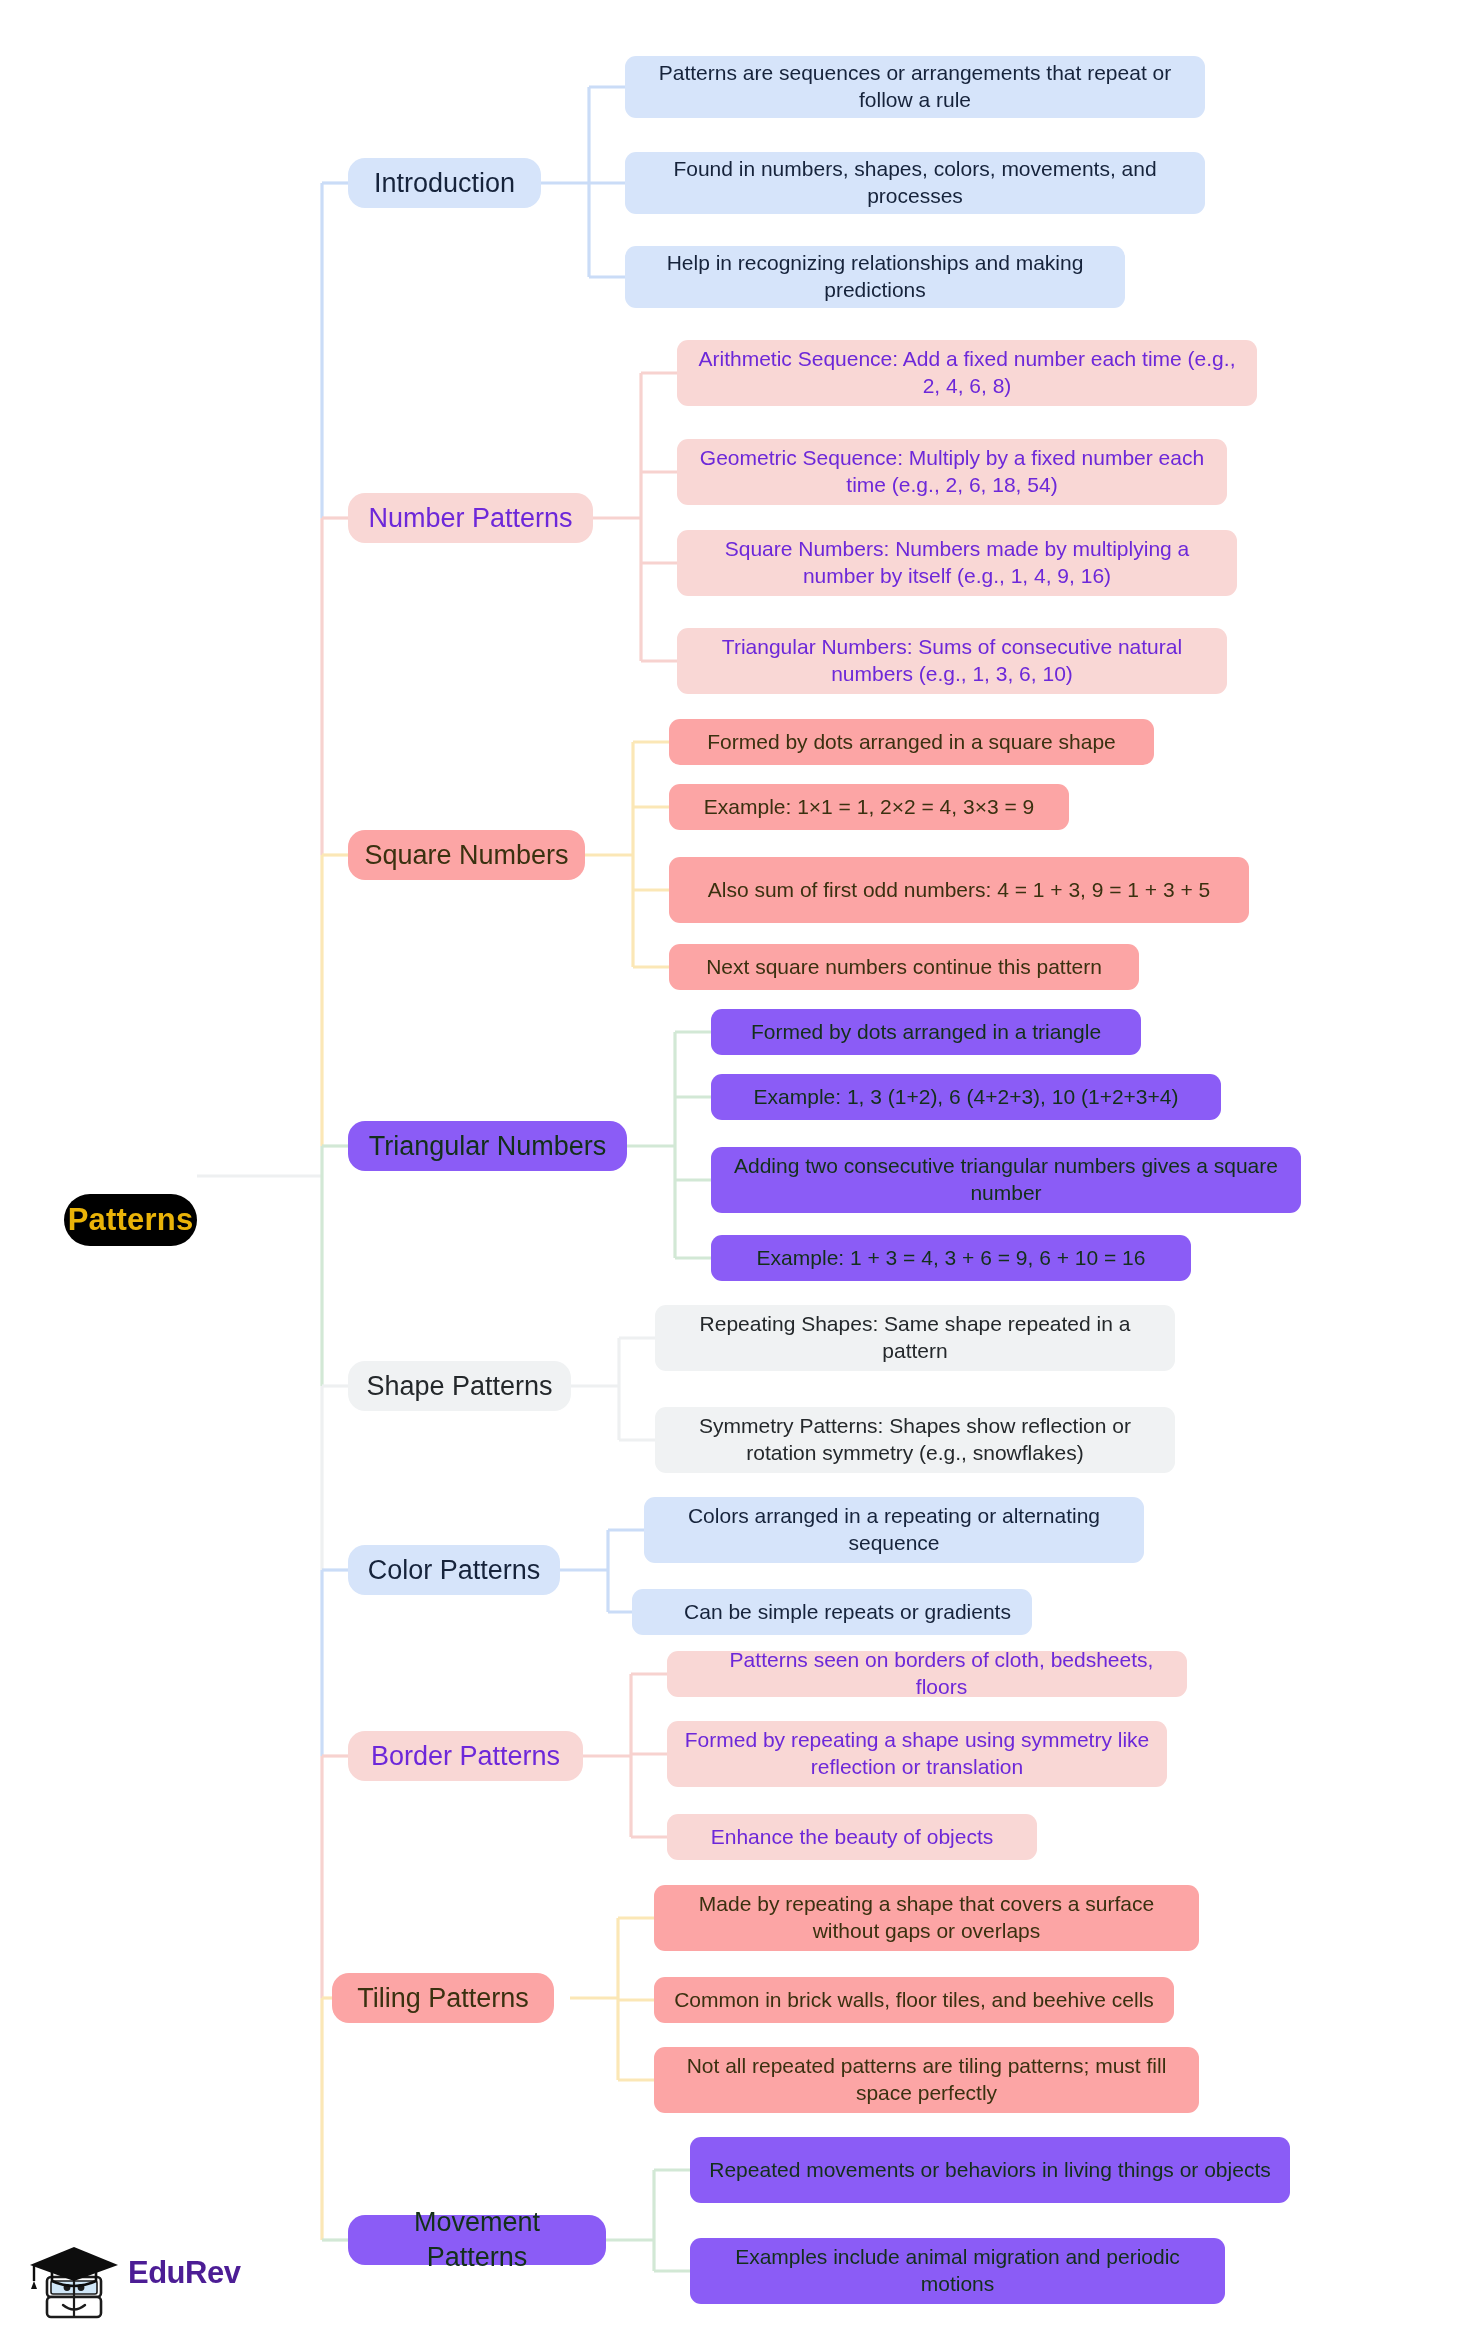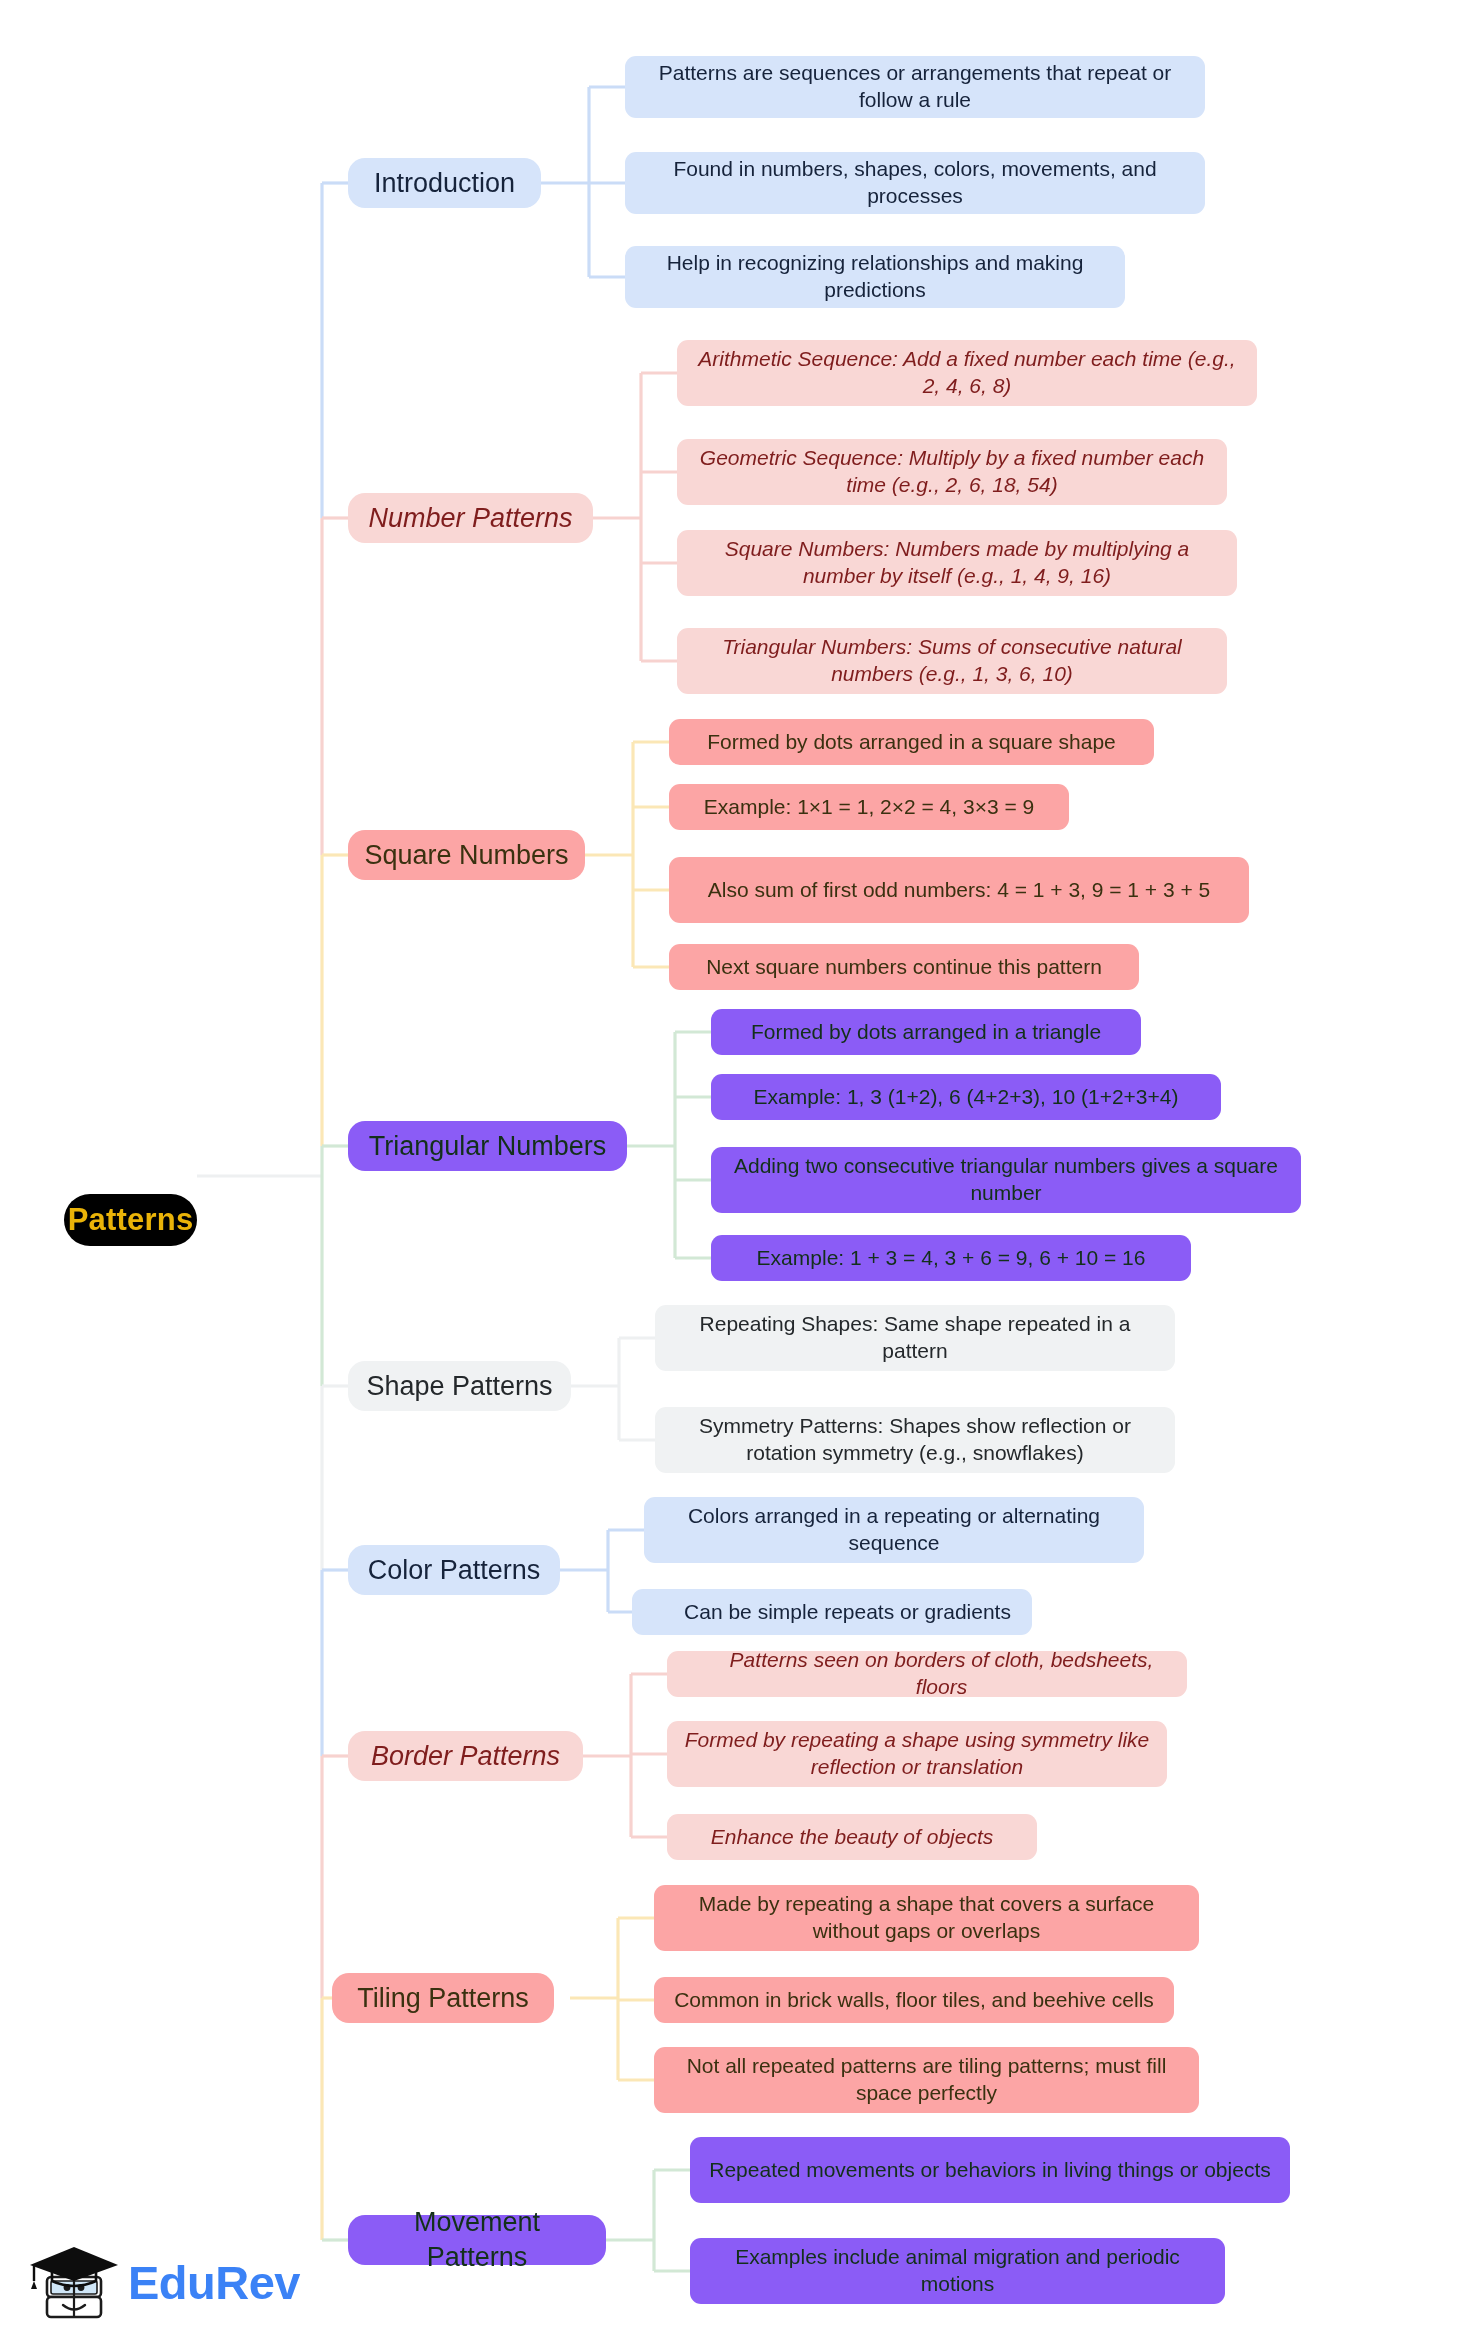--- a/index.html
+++ b/index.html
@@ -46,40 +46,40 @@
     font-size: 27px;
     border-radius: 17px;
     font-weight: normal;
   }
   .leaf {
     font-size: 21px;
     border-radius: 11px;
   }
   
   .c-blue   { background: #d6e4fa; color: #16233b; }
-  .c-pink   { background: #f9d7d5; color: #7f1d1d; font-style: italic; }
+  .c-pink   { background: #f9d7d5; color: #6d28d9; }
   .c-yellow { background: #fca5a5; color: #3a3110; }
   .c-green  { background: #8b5cf6; color: #13301a; }
   .c-gray   { background: #f0f2f3; color: #24282b; }
 
   
   #logo {
     position: absolute;
     left: 26px;
     top: 2237px;
     width: 250px;
     height: 100px;
   }
   #logo .wordmark {
     position: absolute;
     left: 102px;
     top: 18px;
-    font-size: 47px;
+    font-size: 31px;
     font-weight: bold;
-    color: #3b82f6;
+    color: #4c1d95;
     letter-spacing: -0.5px;
     font-family: "Liberation Sans", sans-serif;
     text-align: right;
   }
 </style>
 </head>
 <body>
 
 <div id="mindmap">
 

